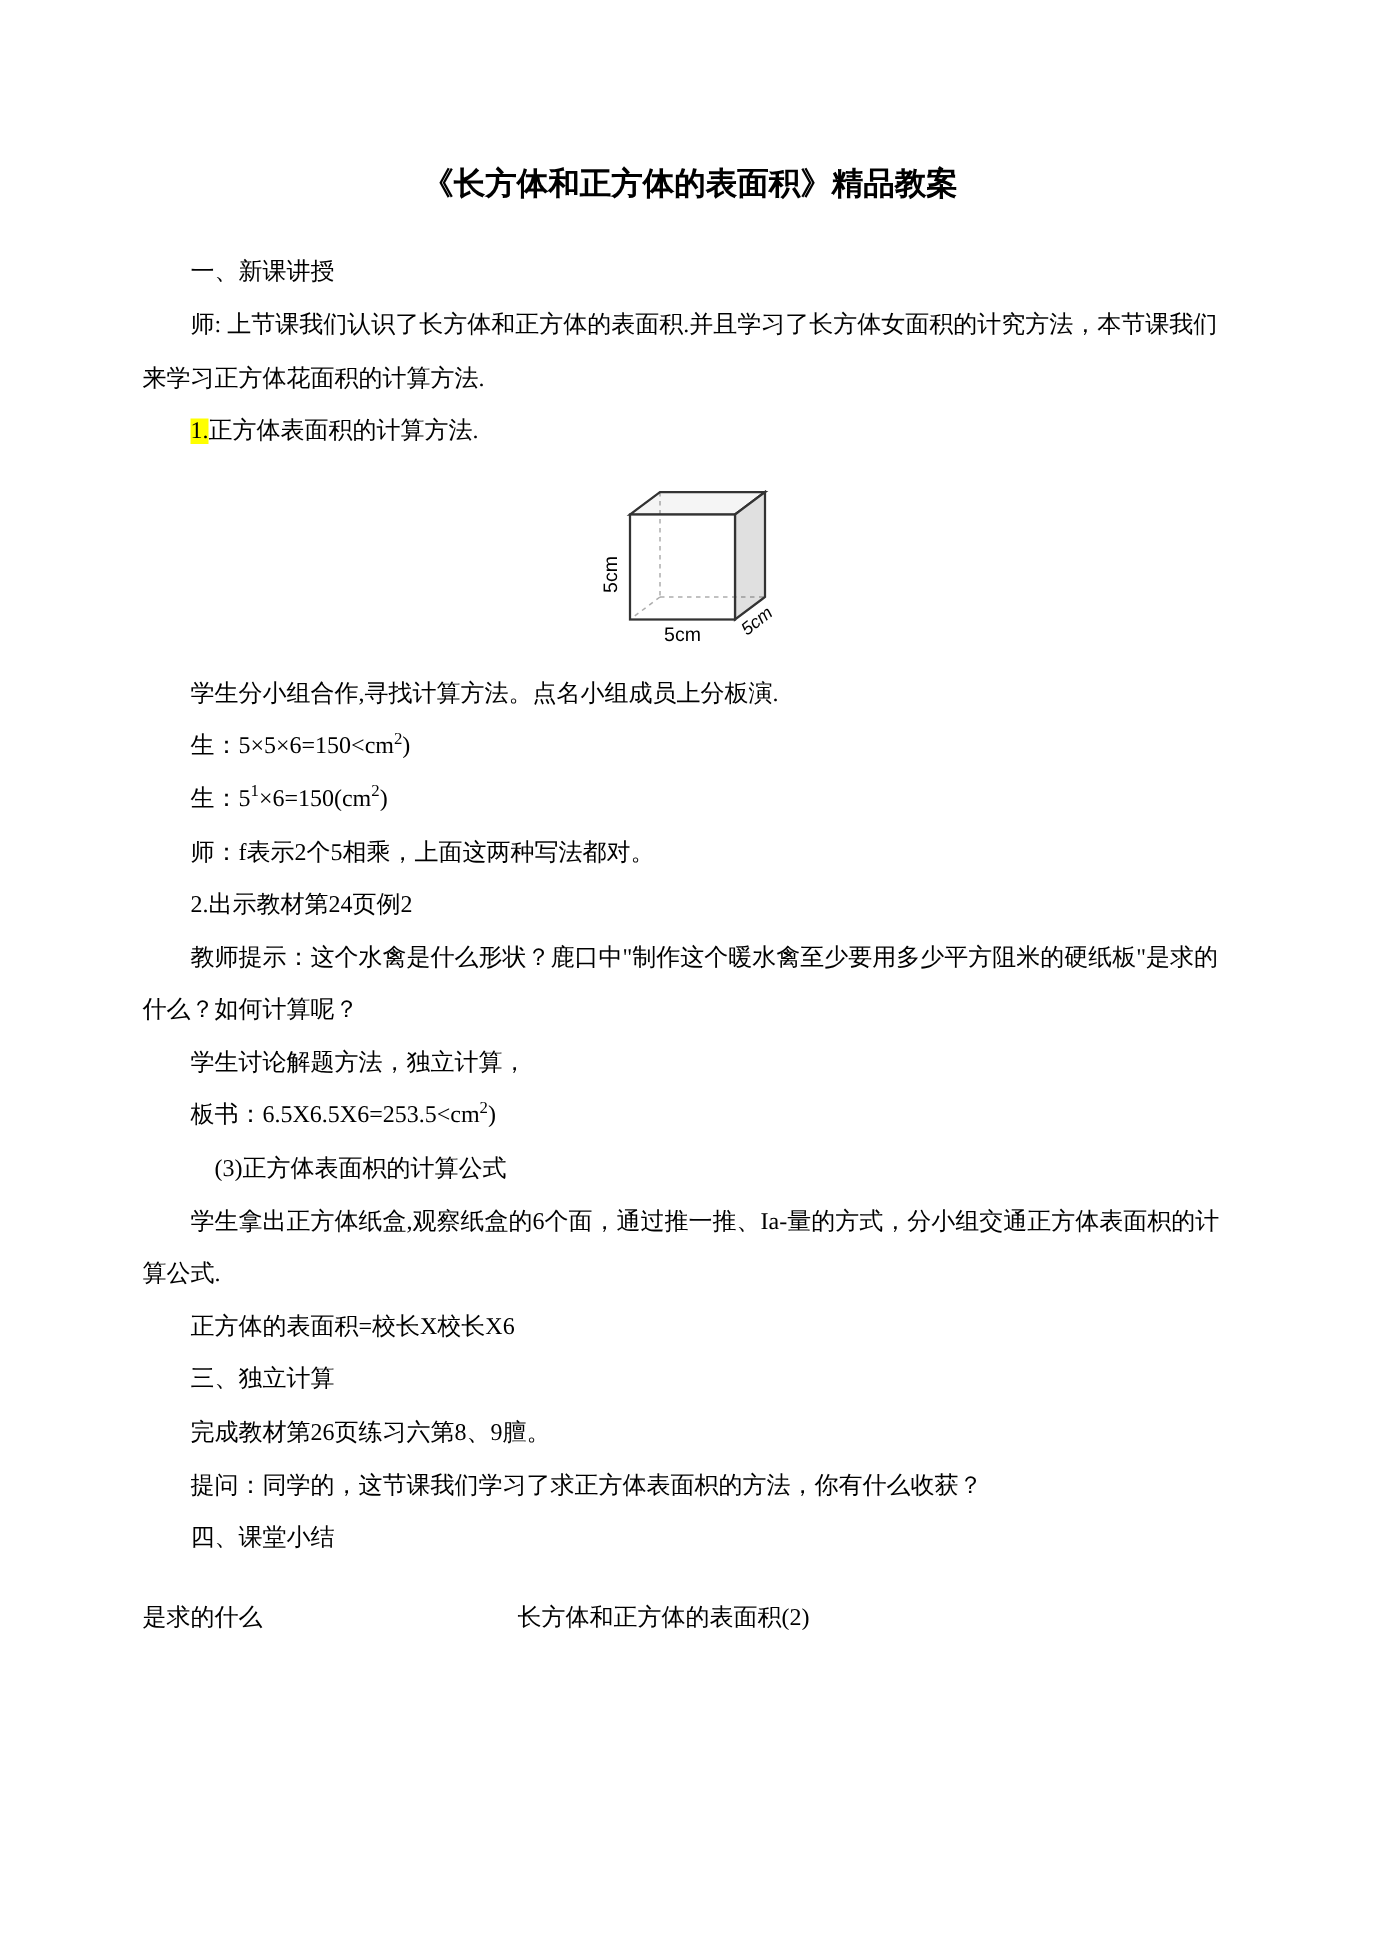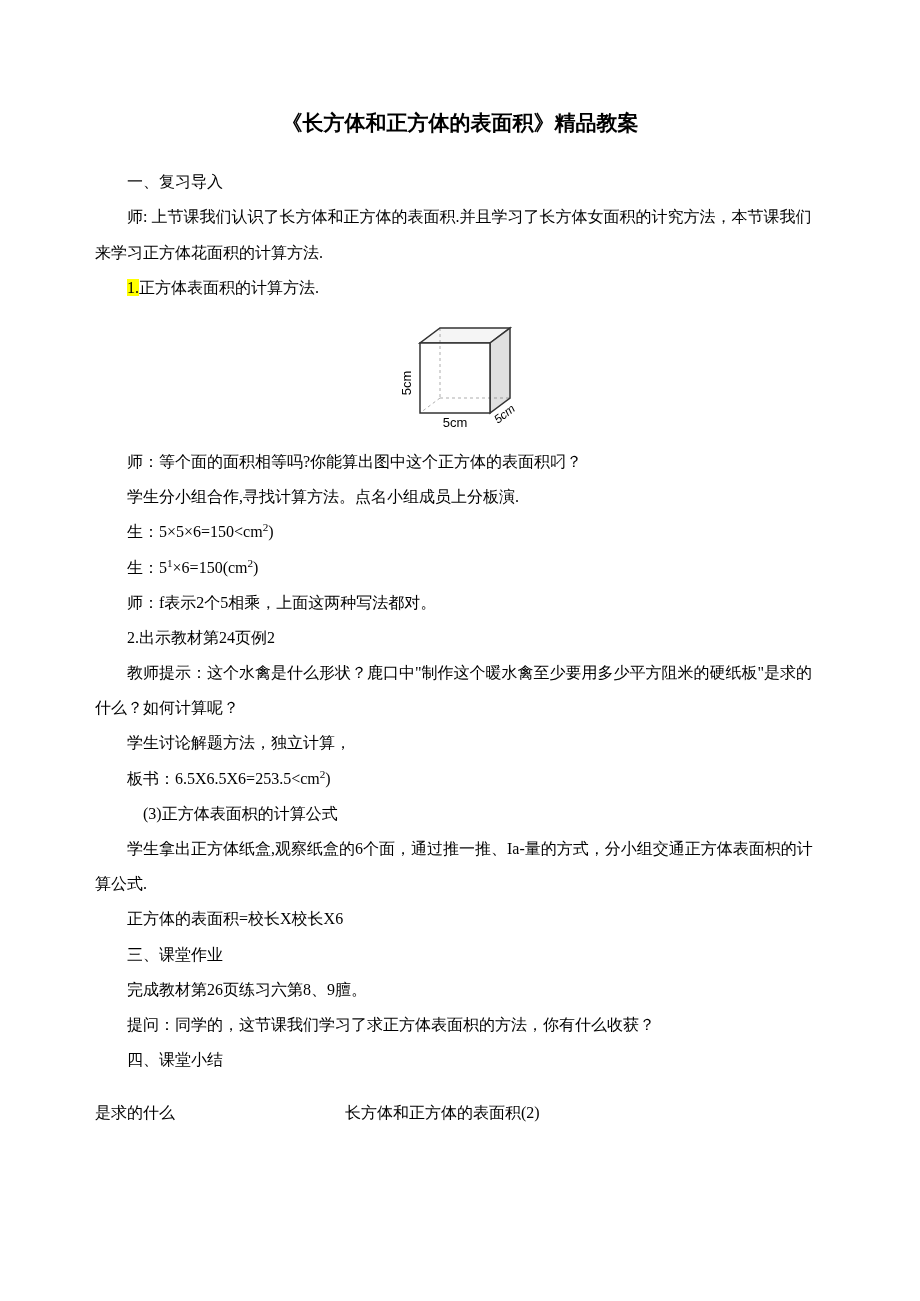--- a/index.html
+++ b/index.html
@@ -56,21 +56,21 @@
     padding-left: 120px;
   }
 </style>
 </head>
 <body>
 
 <div class="page">
 
   <div class="title">《长方体和正方体的表面积》精品教案</div>
 
-  <p class="para">一、复习导入</p>
+  <p class="para">一、新课讲授</p>
   <p class="para">师: 上节课我们认识了长方体和正方体的表面积.并且学习了长方体女面积的计究方法，本节课我们来学习正方体花面积的计算方法.</p>
 
   <p class="para">
     <span class="highlight">1.</span><span>正方体表面积的计算方法.</span>
   </p>
 
   <div class="figure">
     <svg class="cube-svg" width="150" height="120" viewBox="0 0 150 120">
 
       <polygon points="35,30 105,30 125,15 55,15" fill="#f5f5f5" stroke="#333" stroke-width="1.5"></polygon>
@@ -81,40 +81,39 @@
       <line x1="55" y1="15" x2="55" y2="85" stroke="#333" stroke-width="1" stroke-dasharray="3,3" opacity="0.4"></line>
       <line x1="55" y1="85" x2="35" y2="100" stroke="#333" stroke-width="1" stroke-dasharray="3,3" opacity="0.4"></line>
       <line x1="55" y1="85" x2="125" y2="85" stroke="#333" stroke-width="1" stroke-dasharray="3,3" opacity="0.4"></line>
 
       <text x="26" y="70" font-size="13" font-family="sans-serif" text-anchor="middle" transform="rotate(-90 26 70)">5cm</text>
       <text x="70" y="114" font-size="13" font-family="sans-serif" text-anchor="middle">5cm</text>
       <text x="122" y="104" font-size="12" font-family="sans-serif" text-anchor="middle" transform="rotate(-38 122 104)" font-style="italic">5cm</text>
     </svg>
   </div>
 
-  <p class="para">师：等个面的面积相等吗?你能算出图中这个正方体的表面积叼？</p>
   <p class="para">学生分小组合作,寻找计算方法。点名小组成员上分板演.</p>
   <p class="para">
     <span>生：5×5×6=150&lt;cm</span><sup>2</sup><span>)</span>
   </p>
   <p class="para">
     <span>生：5</span><sup>1</sup><span>×6=150(cm</span><sup>2</sup><span>)</span>
   </p>
   <p class="para">师：f表示2个5相乘，上面这两种写法都对。</p>
   <p class="para">2.出示教材第24页例2</p>
   <p class="para">教师提示：这个水禽是什么形状？鹿口中"制作这个暖水禽至少要用多少平方阻米的硬纸板"是求的什么？如何计算呢？</p>
   <p class="para">学生讨论解题方法，独立计算，</p>
   <p class="para">
     <span>板书：6.5X6.5X6=253.5&lt;cm</span><sup>2</sup><span>)</span>
   </p>
   <p class="para"> <span>(3)正方体表面枳的计算公式</span></p>
   <p class="para">学生拿出正方体纸盒,观察纸盒的6个面，通过推一推、Ia-量的方式，分小组交通正方体表面枳的计算公式.</p>
   <p class="para">正方体的表面积=校长X校长X6</p>
 
-  <p class="para">三、课堂作业</p>
+  <p class="para">三、独立计算</p>
   <p class="para">完成教材第26页练习六第8、9膻。</p>
 
   <p class="para">提问：同学的，这节课我们学习了求正方体表面枳的方法，你有什么收获？</p>
   <p class="para">四、课堂小结</p>
 
   <div class="board-row">
     <div class="board-label">是求的什么</div>
     <div class="board-title">长方体和正方体的表面积(2)</div>
   </div>
 

